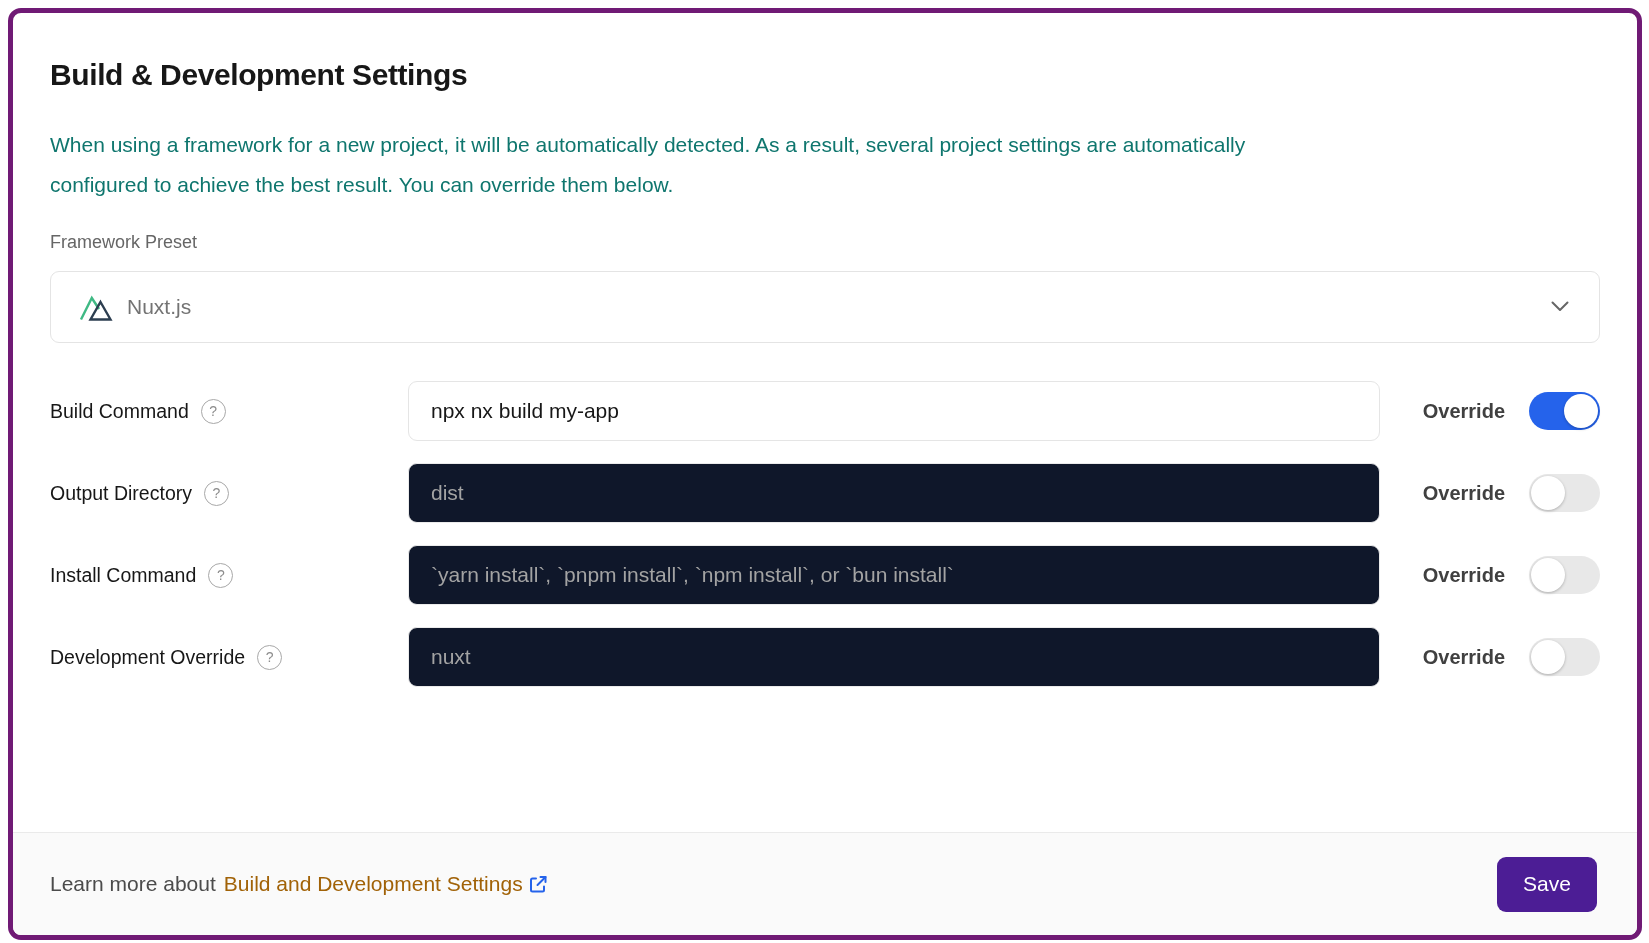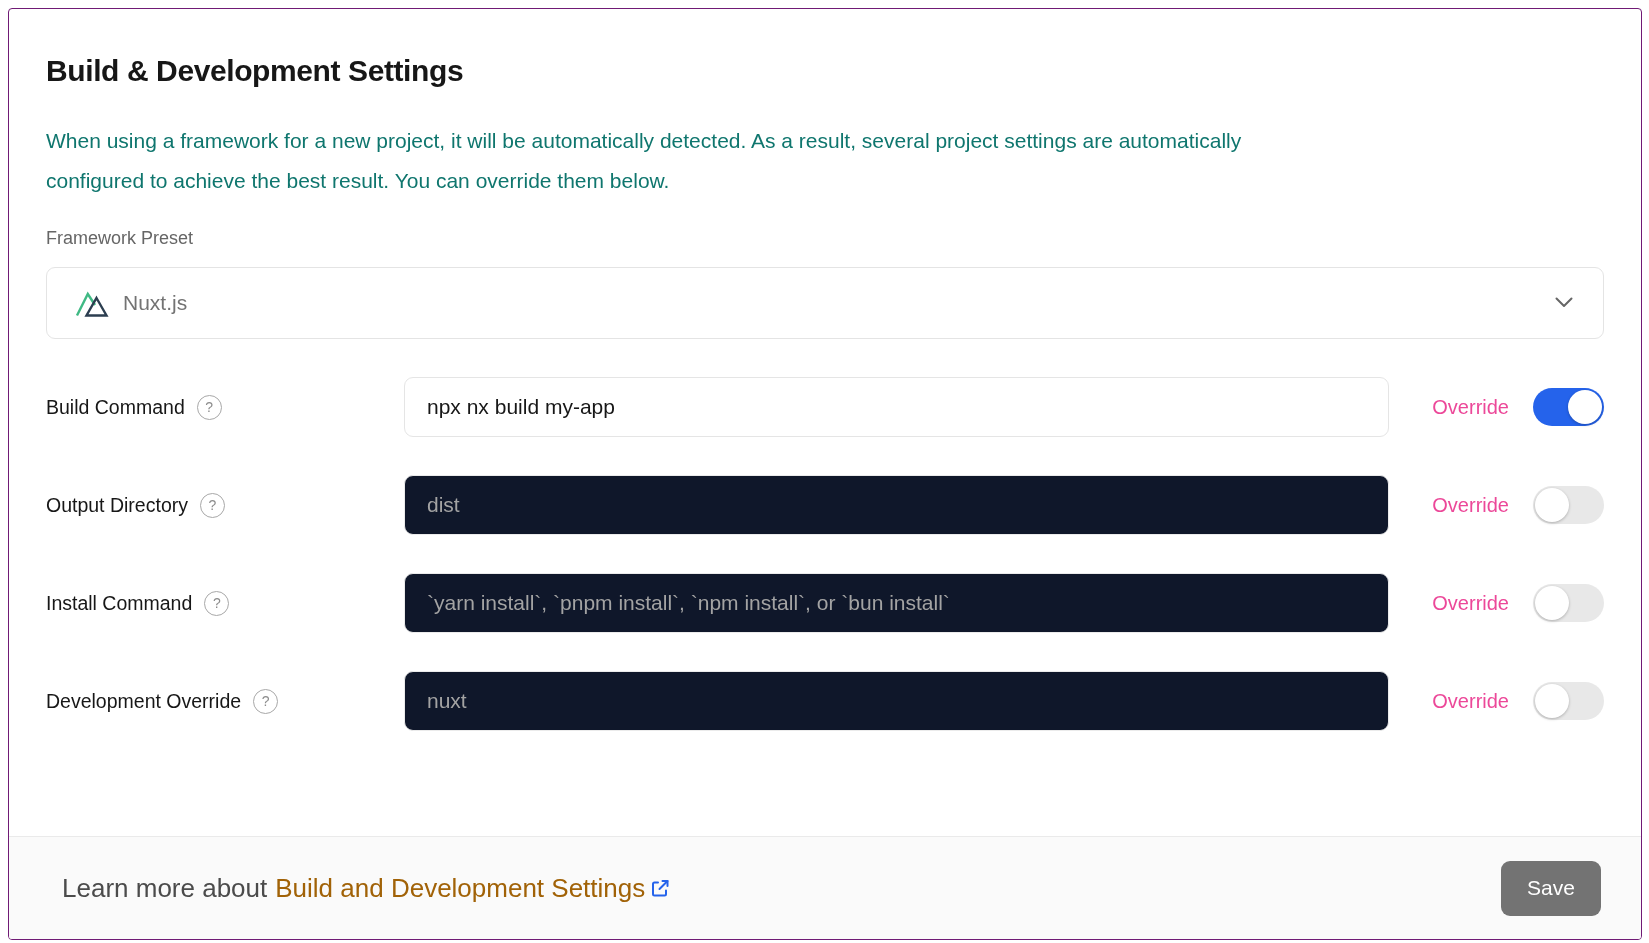--- a/index.html
+++ b/index.html
@@ -7,22 +7,22 @@
     width: 1649px; height: 943px;
     background: #ffffff;
     font-family: "Liberation Sans", "DejaVu Sans", sans-serif;
     color: #171717;
     overflow: hidden;
   }
   .card {
     position: absolute;
     left: 8px; top: 8px; right: 7px; bottom: 3px;
     background: #ffffff;
-    border: 1px solid #701a75;
-    border-radius: 4px;
+    border: 5px solid #701a75;
+    border-radius: 13px;
     display: flex;
     flex-direction: column;
     overflow: hidden;
   }
   .card-main {
     flex: 1;
     padding: 44px 37px 0 37px;
   }
   .page-title {
     font-size: 30px;
@@ -58,21 +58,21 @@
     margin-left: 14px;
     font-size: 21px;
     color: #737373;
     flex: 1;
   }
   .settings-rows { margin-top: 42px; }
   .setting-row {
     display: flex;
     align-items: center;
     height: 52px;
-    margin-bottom: 46px;
+    margin-bottom: 30px;
   }
   .row-label-group {
     flex: 0 0 358px;
     display: flex;
     align-items: center;
     gap: 12px;
   }
   .row-label {
     font-size: 19.5px;
     font-weight: 500;
@@ -109,22 +109,22 @@
   }
   .row-input::placeholder { color: #a3a3a3; opacity: 1; }
   .override-group {
     display: flex;
     align-items: center;
     margin-left: 43px;
     gap: 24px;
   }
   .override-label {
     font-size: 20px;
-    font-weight: 400;
-    color: #ec4899;
+    font-weight: 700;
+    color: #404040;
   }
   .toggle {
     width: 71px; height: 38px;
     border-radius: 19px;
     background: #e8e8e8;
     position: relative;
     cursor: pointer;
     flex: 0 0 auto;
   }
   .toggle .knob {
@@ -141,39 +141,38 @@
   .card-footer {
     flex: 0 0 103px;
     background: #fafafa;
     border-top: 1px solid #eaeaea;
     display: flex;
     align-items: center;
     justify-content: space-between;
     padding: 0 40px 0 37px;
   }
   .learn-more {
-    font-size: 26px;
+    font-size: 21px;
     color: #4b4b4b;
     display: flex;
     align-items: center;
     gap: 8px;
-    margin-left: 16px;
   }
   .learn-more a {
     color: #a16207;
     text-decoration: none;
     display: inline-flex;
     align-items: center;
     gap: 5px;
     cursor: pointer;
   }
   .save-button {
     min-width: 100px;
     height: 55px;
-    background: #737373;
+    background: #4c1d95;
     color: #ffffff;
     border: none;
     border-radius: 9px;
     font-family: "Liberation Sans", "DejaVu Sans", sans-serif;
     font-size: 21px;
     font-weight: 500;
     padding: 0 26px;
     cursor: pointer;
   }
   .chevron-down { flex: 0 0 auto; }

